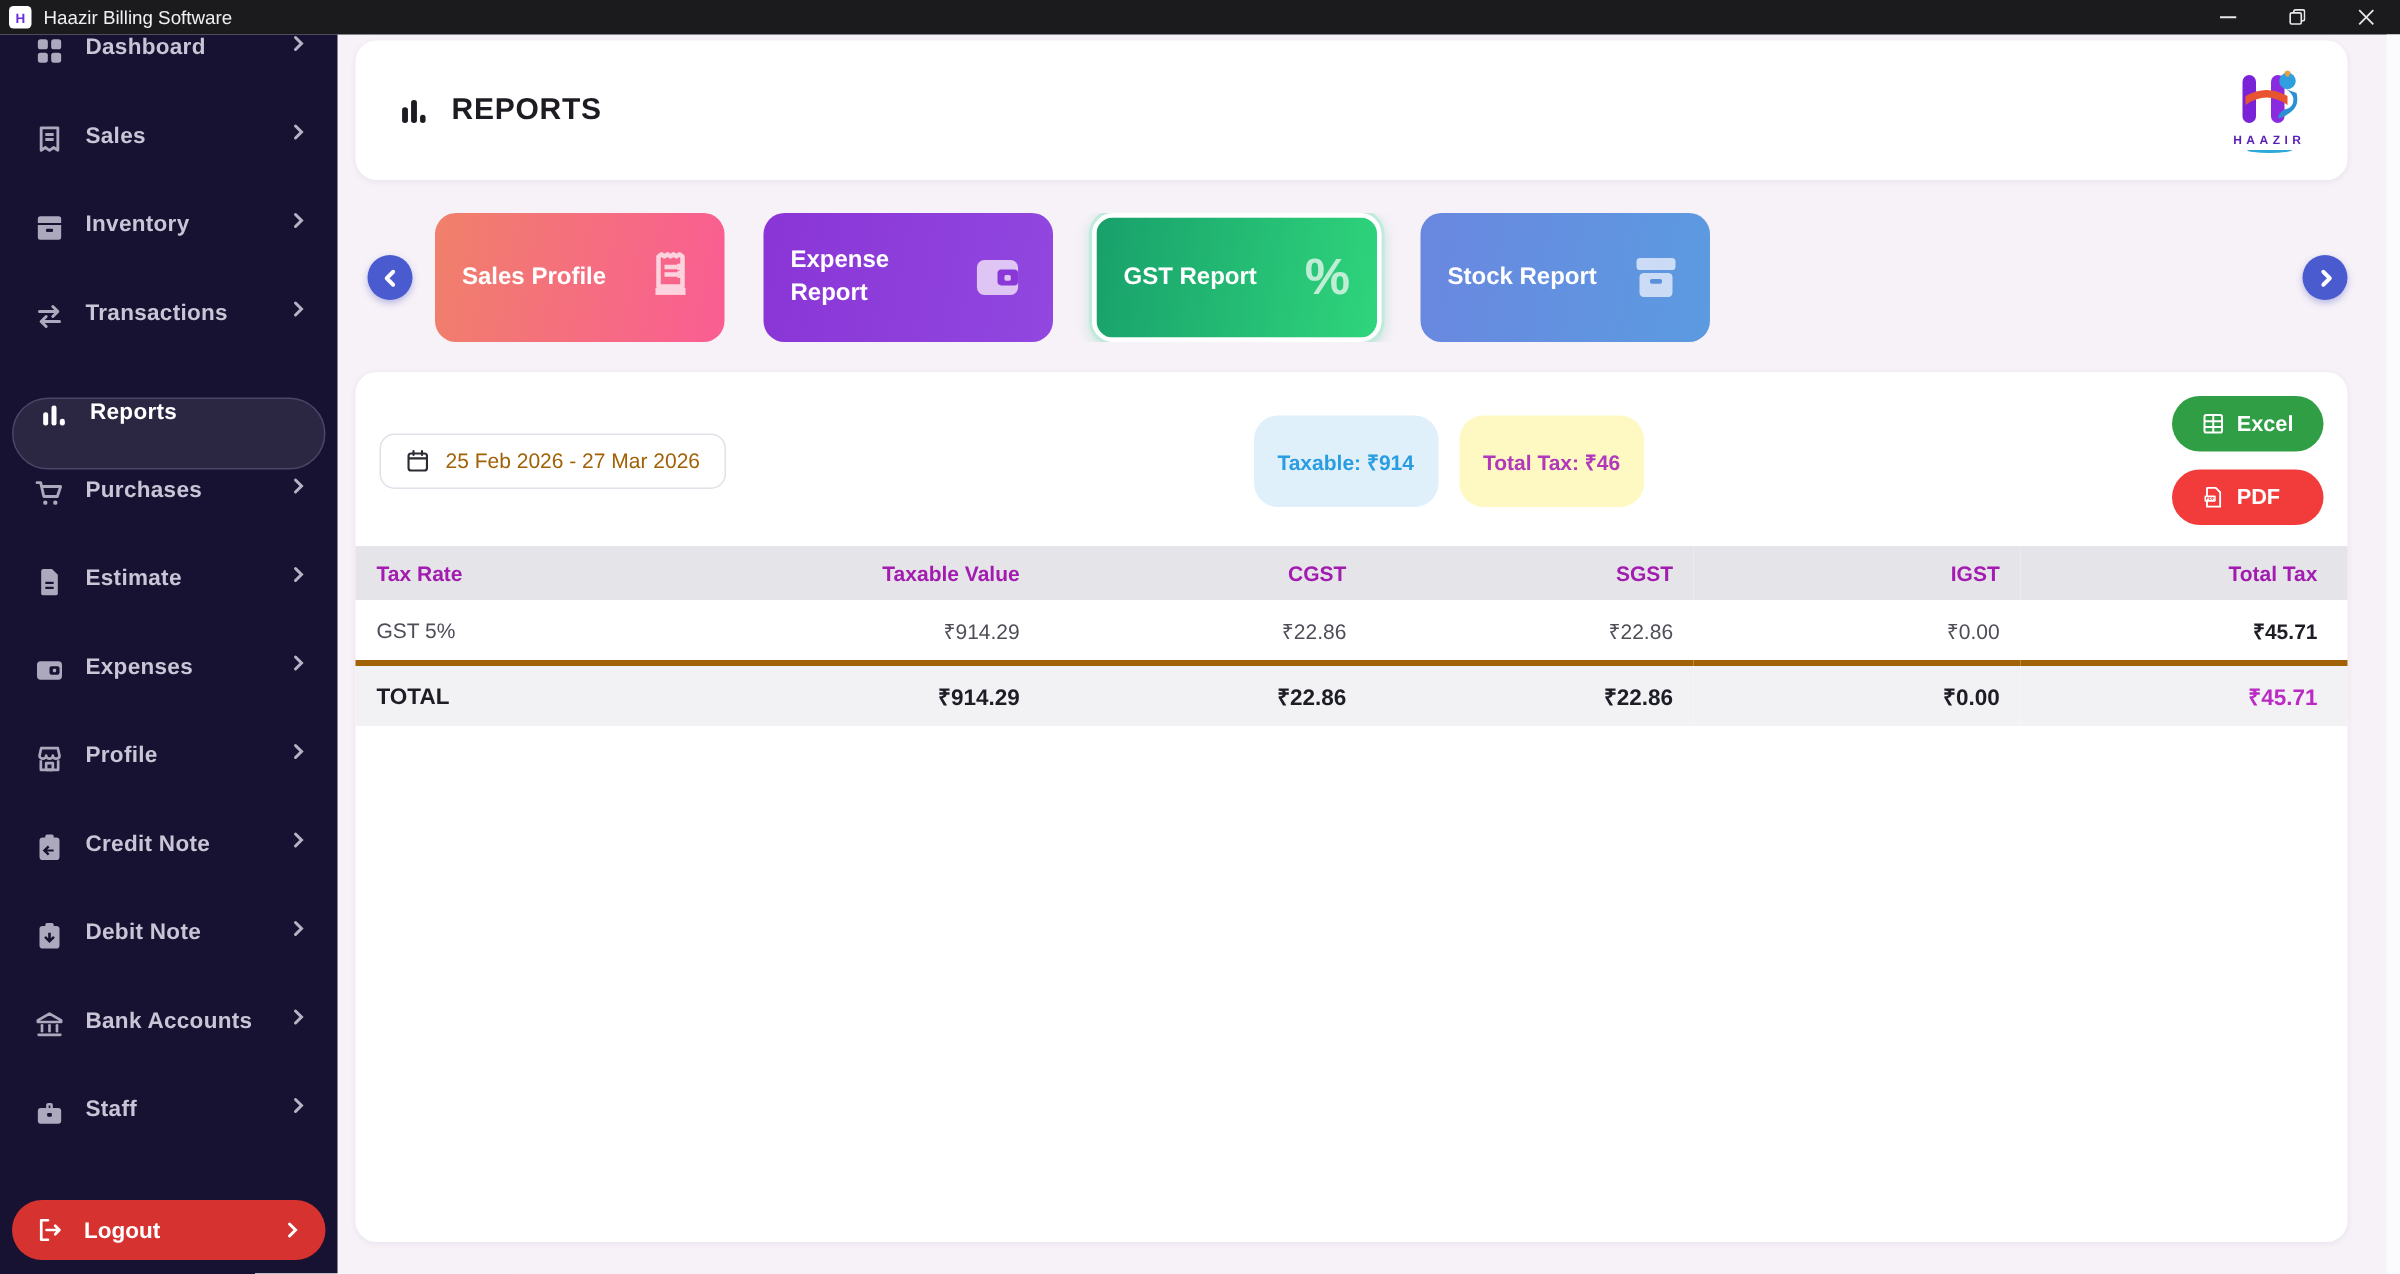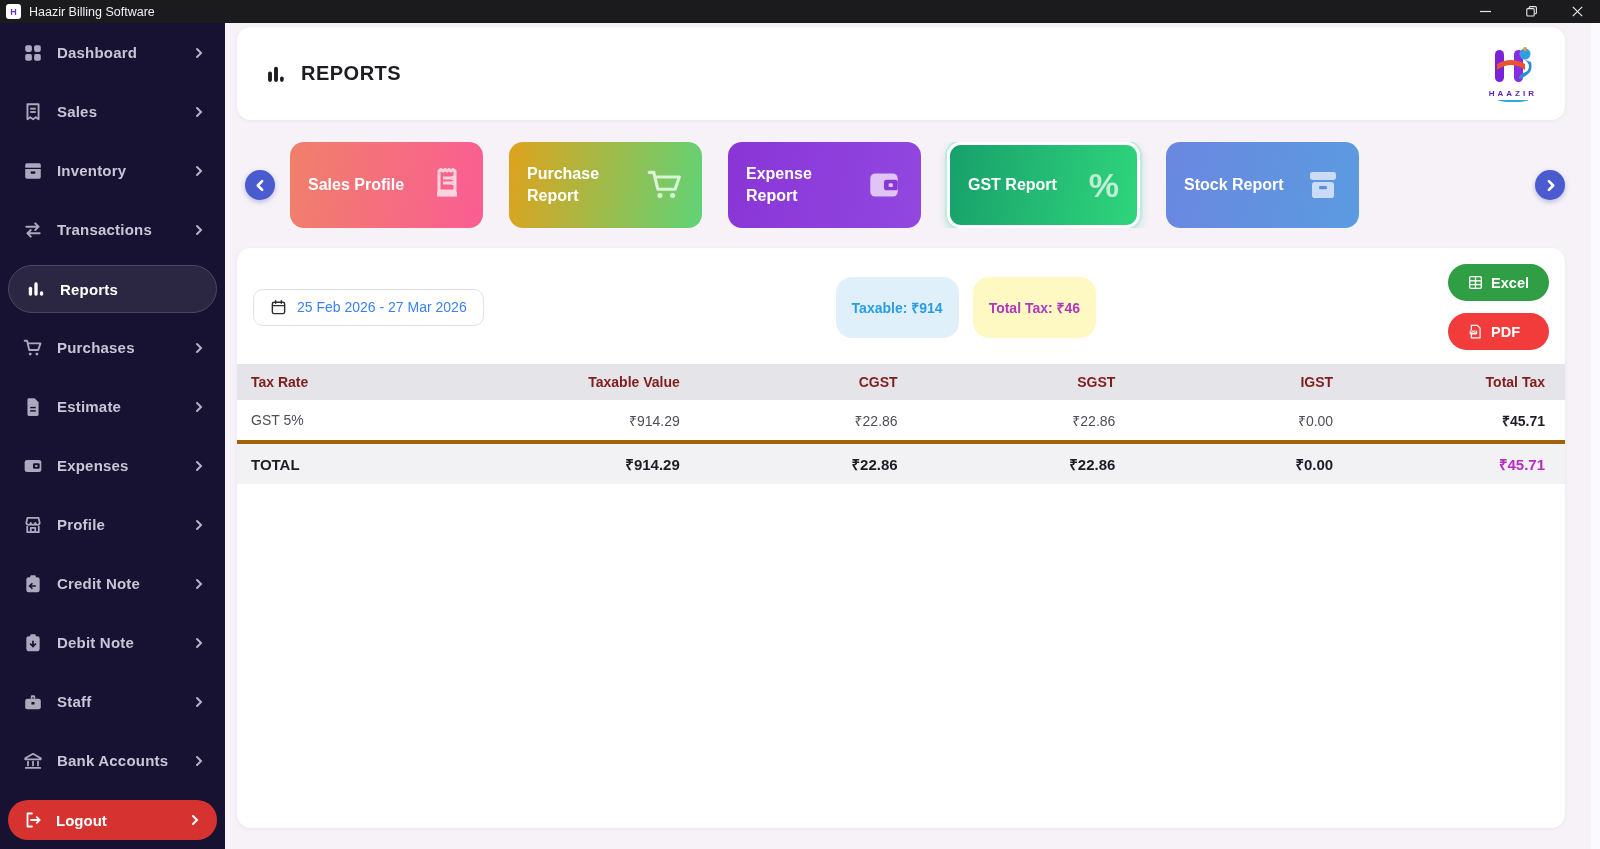--- a/index.html
+++ b/index.html
@@ -11,21 +11,21 @@
   .titlebar .apptitle { font-size:12.5px; }
   .win-controls { margin-left:auto; display:flex; height:100%; }
   .win-btn { width:46px; height:100%; display:flex; align-items:center; justify-content:center; color:#e8e8e8; }
   .win-btn svg { display:block; }
 
   
   .shell { display:flex; height:826px; }
 
   
   .sidebar { width:225px; background:#171231; position:relative; flex-shrink:0; overflow:hidden; }
-  .side-item { height:59px; display:flex; align-items:center; padding:0 20px 0 22px; color:#b7b3c6; cursor:pointer; }
+  .side-item { height:59px; display:flex; align-items:flex-start; padding:0 20px 0 22px; color:#b7b3c6; cursor:pointer; }
   .side-item .s-icon { width:22px; height:22px; margin-right:13px; color:#aca8be; flex-shrink:0; display:flex; align-items:center; justify-content:center; }
   .side-item .s-label { font-size:15px; font-weight:700; letter-spacing:.2px; color:#c9c5d6; }
   .side-item .s-chev { margin-left:auto; color:#b7b3c6; display:flex; }
   .side-item.active { height:48px; margin:6px 8px 5px; padding:0 16px; background:#2b2743; border:1.5px solid #4b4668; border-radius:26px; }
   .side-item.active .s-label, .side-item.active .s-icon { color:#ffffff; }
   .logout-btn { position:absolute; left:8px; right:8px; bottom:9px; height:40px; background:#d63230; border-radius:22px; display:flex; align-items:center; padding:0 16px; color:#fff; cursor:pointer; }
   .logout-btn .s-icon { width:20px; height:20px; margin-right:12px; display:flex; align-items:center; }
   .logout-btn .s-label { font-size:15px; font-weight:700; }
   .logout-btn .s-chev { margin-left:auto; display:flex; }
 
@@ -55,32 +55,32 @@
   .card-purchase { background:linear-gradient(100deg,#dfa21d,#5fd377); }
   .card-settlement { background:linear-gradient(100deg,#3dbfa0,#1e98cb); }
   .card-expense { background:linear-gradient(100deg,#8a35d6,#9147e0); }
   .card-gst { background:linear-gradient(100deg,#18a06b,#2fd57c); border:3px solid #fff; box-shadow:0 0 0 2px #bfeadc, 0 3px 10px rgba(30,180,120,.35); }
   .card-stock { background:linear-gradient(100deg,#6a87e0,#5b9be0); }
   .pct-glyph { font-size:34px; font-weight:700; color:#d9f4e6; }
 
   
   .report-panel { min-height:580px; padding-bottom:30px; }
   .filter-row { display:flex; align-items:center; padding:16px 16px 14px; }
-  .date-btn { display:flex; align-items:center; gap:10px; border:1px solid #e4dfe9; border-radius:10px; padding:9px 16px; font-size:14px; color:#3b82f6; background:#fff; cursor:pointer; }
+  .date-btn { display:flex; align-items:center; gap:10px; border:1px solid #e4dfe9; border-radius:10px; padding:9px 16px; font-size:14px; color:#a16207; background:#fff; cursor:pointer; }
   .badges { flex:1; display:flex; justify-content:center; gap:14px; }
   .badge { font-size:14px; font-weight:700; padding:21px 16px; border-radius:16px; }
   .badge-taxable { background:#e0f0fb; color:#2a9de2; }
   .badge-totaltax { background:#fef9c3; color:#b138bb; }
   .export-btns { display:flex; gap:12px;flex-direction:column; }
   .exp-btn { display:flex; align-items:center; gap:8px; border:none; border-radius:19px; height:37px; padding:0 20px; color:#fff; font-size:14.5px; font-weight:600; cursor:pointer; font-family:inherit; }
   .btn-excel { background:#2f9e44; }
   .btn-pdf { background:#f23c3c; }
 
   table.gst { width:100%; border-collapse:collapse; table-layout:fixed; }
-  table.gst th { background:#e5e4e9; font-size:14px; font-weight:700; color:#7f1d1d; height:36px; text-align:right; padding-right:14px; }
+  table.gst th { background:#e5e4e9; font-size:14px; font-weight:700; color:#a21caf; height:36px; text-align:right; padding-right:14px; }
   table.gst th:first-child { text-align:left; padding-left:14px; }
   table.gst th:last-child { padding-right:20px; }
   table.gst td { font-size:14px; color:#4e4e58; height:42px; text-align:right; padding-right:14px; border-bottom:4px solid #a16207; }
   table.gst td:first-child { text-align:left; padding-left:14px; }
   table.gst td:last-child { padding-right:20px; font-weight:700; color:#1d1d26; }
   tr.total-row td { background:#f2f1f4; font-weight:700; font-size:15px; color:#1d1d26; border-bottom:none; }
   tr.total-row td:last-child { color:#ba2bc4; }
 
   .scroll-strip { position:absolute; top:23px; right:0; width:9px; height:826px; background:#fbfafc; }
 </style>
@@ -281,45 +281,45 @@
       <span class="s-label">Debit Note</span>
       <span class="s-chev">
           <svg width="12" height="12" viewBox="0 0 12 12" fill="none" stroke="currentColor" stroke-width="2" stroke-linecap="round">
             <path d="M4 2l4 4-4 4"></path>
           </svg>
         </span>
     </div>
 
     <div class="side-item">
       <span class="s-icon">
-        <svg width="20" height="20" viewBox="0 0 18 18" fill="currentColor">
-            <rect x="2" y="6" width="14" height="9.5" rx="1.8"></rect>
-            <path d="M7 6V4.2A1.2 1.2 0 0 1 8.2 3h1.6A1.2 1.2 0 0 1 11 4.2V6h-1.5V4.5h-1V6z"></path>
-            <rect x="7.6" y="9" width="2.8" height="2.2" rx=".5" fill="#171231"></rect>
-          </svg>
-      </span>
-      <span class="s-label">Staff</span>
-      <span class="s-chev">
-          <svg width="12" height="12" viewBox="0 0 12 12" fill="none" stroke="currentColor" stroke-width="2" stroke-linecap="round">
-            <path d="M4 2l4 4-4 4"></path>
-          </svg>
-        </span>
-    </div>
-
-    <div class="side-item">
-      <span class="s-icon">
         <svg width="20" height="20" viewBox="0 0 18 18" fill="none" stroke="currentColor" stroke-width="1.6" stroke-linecap="round" stroke-linejoin="round">
             <path d="M2 6.5L9 2.5l7 4v1H2z"></path>
             <line x1="4.5" y1="9.5" x2="4.5" y2="13"></line>
             <line x1="9" y1="9.5" x2="9" y2="13"></line>
             <line x1="13.5" y1="9.5" x2="13.5" y2="13"></line>
             <line x1="2.5" y1="15.2" x2="15.5" y2="15.2"></line>
           </svg>
       </span>
       <span class="s-label">Bank Accounts</span>
+      <span class="s-chev">
+          <svg width="12" height="12" viewBox="0 0 12 12" fill="none" stroke="currentColor" stroke-width="2" stroke-linecap="round">
+            <path d="M4 2l4 4-4 4"></path>
+          </svg>
+        </span>
+    </div>
+
+    <div class="side-item">
+      <span class="s-icon">
+        <svg width="20" height="20" viewBox="0 0 18 18" fill="currentColor">
+            <rect x="2" y="6" width="14" height="9.5" rx="1.8"></rect>
+            <path d="M7 6V4.2A1.2 1.2 0 0 1 8.2 3h1.6A1.2 1.2 0 0 1 11 4.2V6h-1.5V4.5h-1V6z"></path>
+            <rect x="7.6" y="9" width="2.8" height="2.2" rx=".5" fill="#171231"></rect>
+          </svg>
+      </span>
+      <span class="s-label">Staff</span>
       <span class="s-chev">
           <svg width="12" height="12" viewBox="0 0 12 12" fill="none" stroke="currentColor" stroke-width="2" stroke-linecap="round">
             <path d="M4 2l4 4-4 4"></path>
           </svg>
         </span>
     </div>
 
     <div class="logout-btn">
       <span class="s-icon">
         <svg width="18" height="18" viewBox="0 0 18 18" fill="none" stroke="#ffffff" stroke-width="1.8" stroke-linecap="round" stroke-linejoin="round">
@@ -381,30 +381,20 @@
                 <path d="M5 2l1-.7 1 .7 1-.7 1 .7 1-.7 1 .7 1-.7 1 .7v10H5z"></path>
                 <line x1="7" y1="5.5" x2="11" y2="5.5"></line>
                 <line x1="7" y1="8" x2="11" y2="8"></line>
                 <circle cx="12" cy="5.5" r=".4" fill="#ffe7ee"></circle>
                 <circle cx="12" cy="8" r=".4" fill="#ffe7ee"></circle>
                 <path d="M4 12.5h10v2.3H4z" fill="#ffe7ee" stroke="none"></path>
               </svg>
           </span>
         </div>
 
-        <div class="rcard card-purchase">
-          <span class="rc-label">Purchase Report</span>
-          <span class="rc-icon">
-            <svg width="38" height="38" viewBox="0 0 18 18" fill="none" stroke="#eafbe9" stroke-width="1.5" stroke-linecap="round" stroke-linejoin="round">
-                <path d="M1.5 3h2.2l1.9 8h8.2l2-5.8H5"></path>
-                <circle cx="6.6" cy="14" r="1.2" fill="#eafbe9" stroke="none"></circle>
-                <circle cx="12.6" cy="14" r="1.2" fill="#eafbe9" stroke="none"></circle>
-              </svg>
-          </span>
-        </div>
 
 
         <div class="rcard card-expense">
           <span class="rc-label">Expense Report</span>
           <span class="rc-icon">
             <svg width="38" height="38" viewBox="0 0 18 18">
                 <rect x="2.5" y="3.5" width="13" height="11" rx="2.4" fill="#ecdcf9"></rect>
                 <rect x="9" y="6.5" width="6.5" height="5" rx="1.2" fill="#8a35d6"></rect>
                 <rect x="11.2" y="8.2" width="2" height="1.8" rx=".5" fill="#ecdcf9"></rect>
               </svg>

